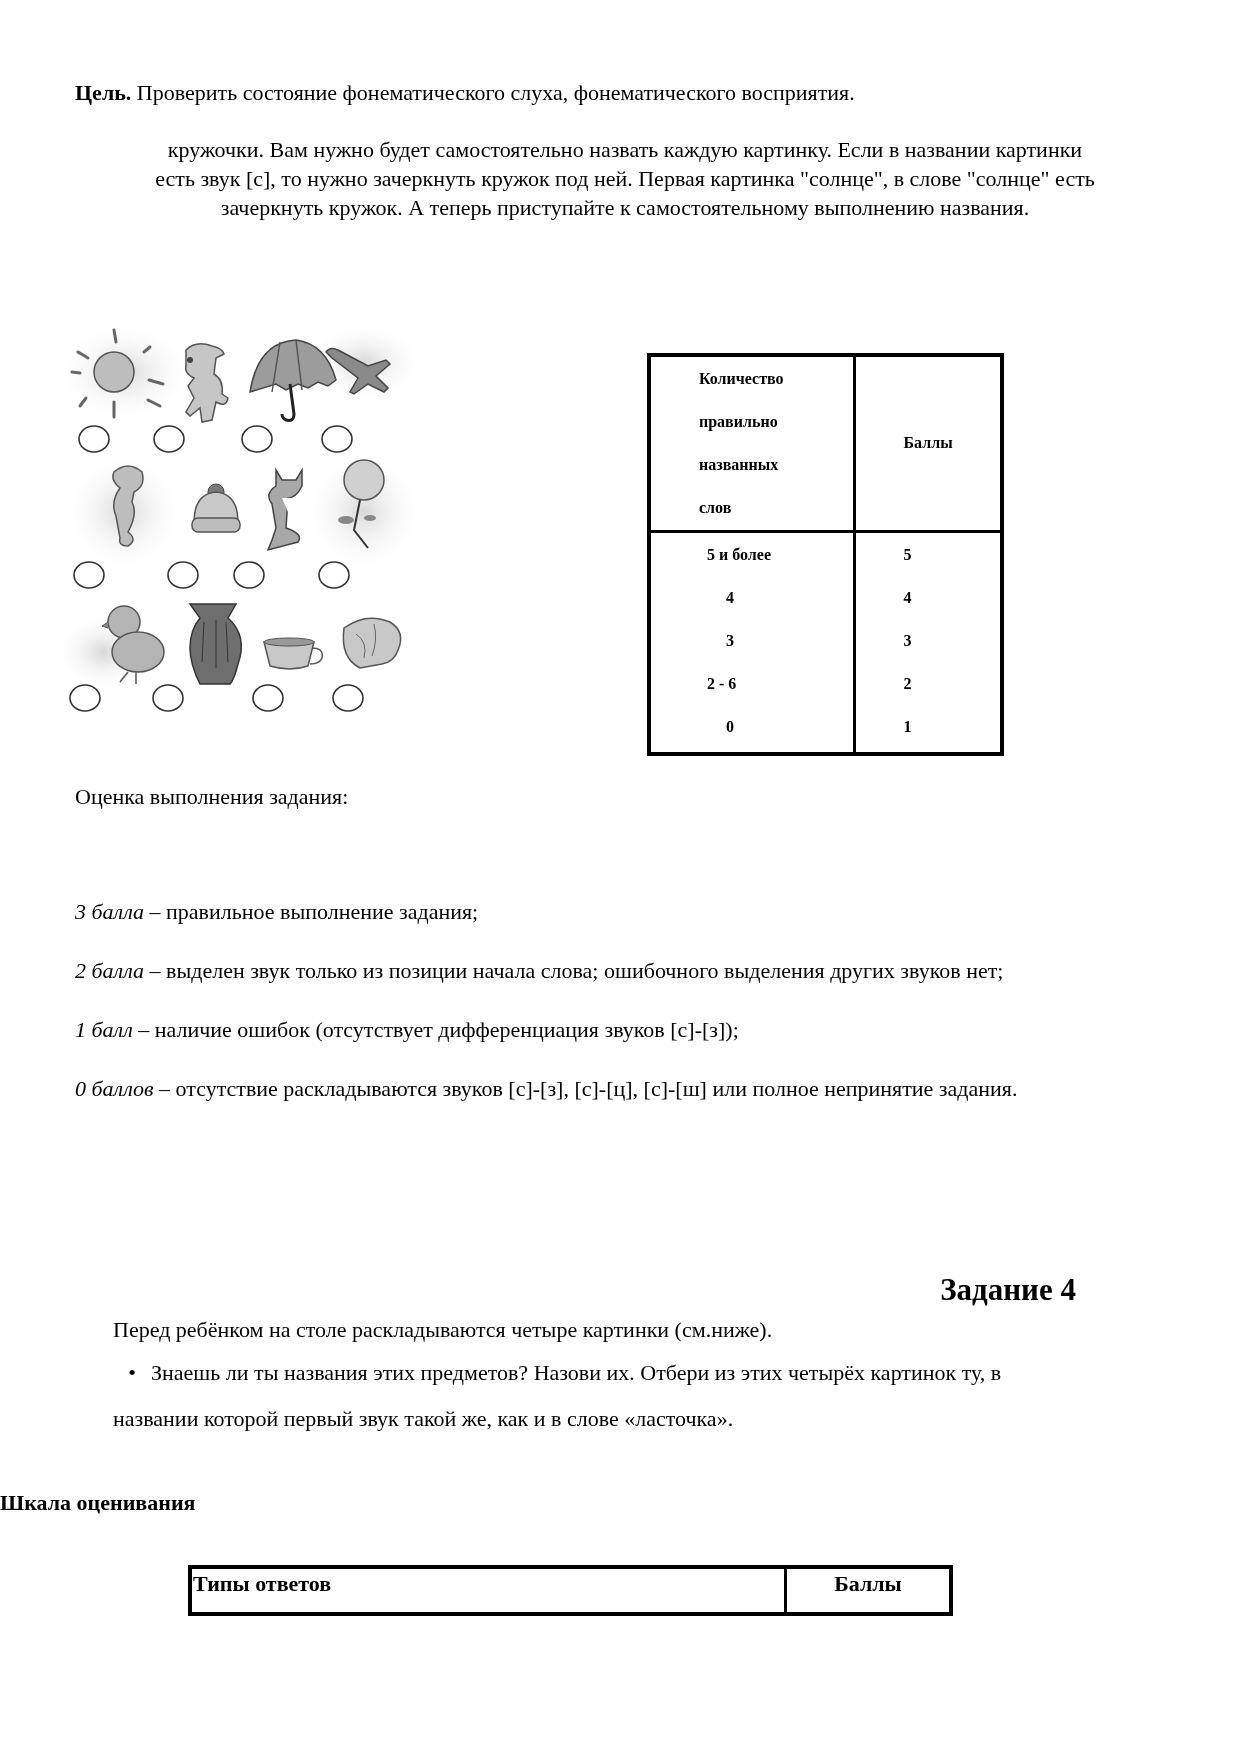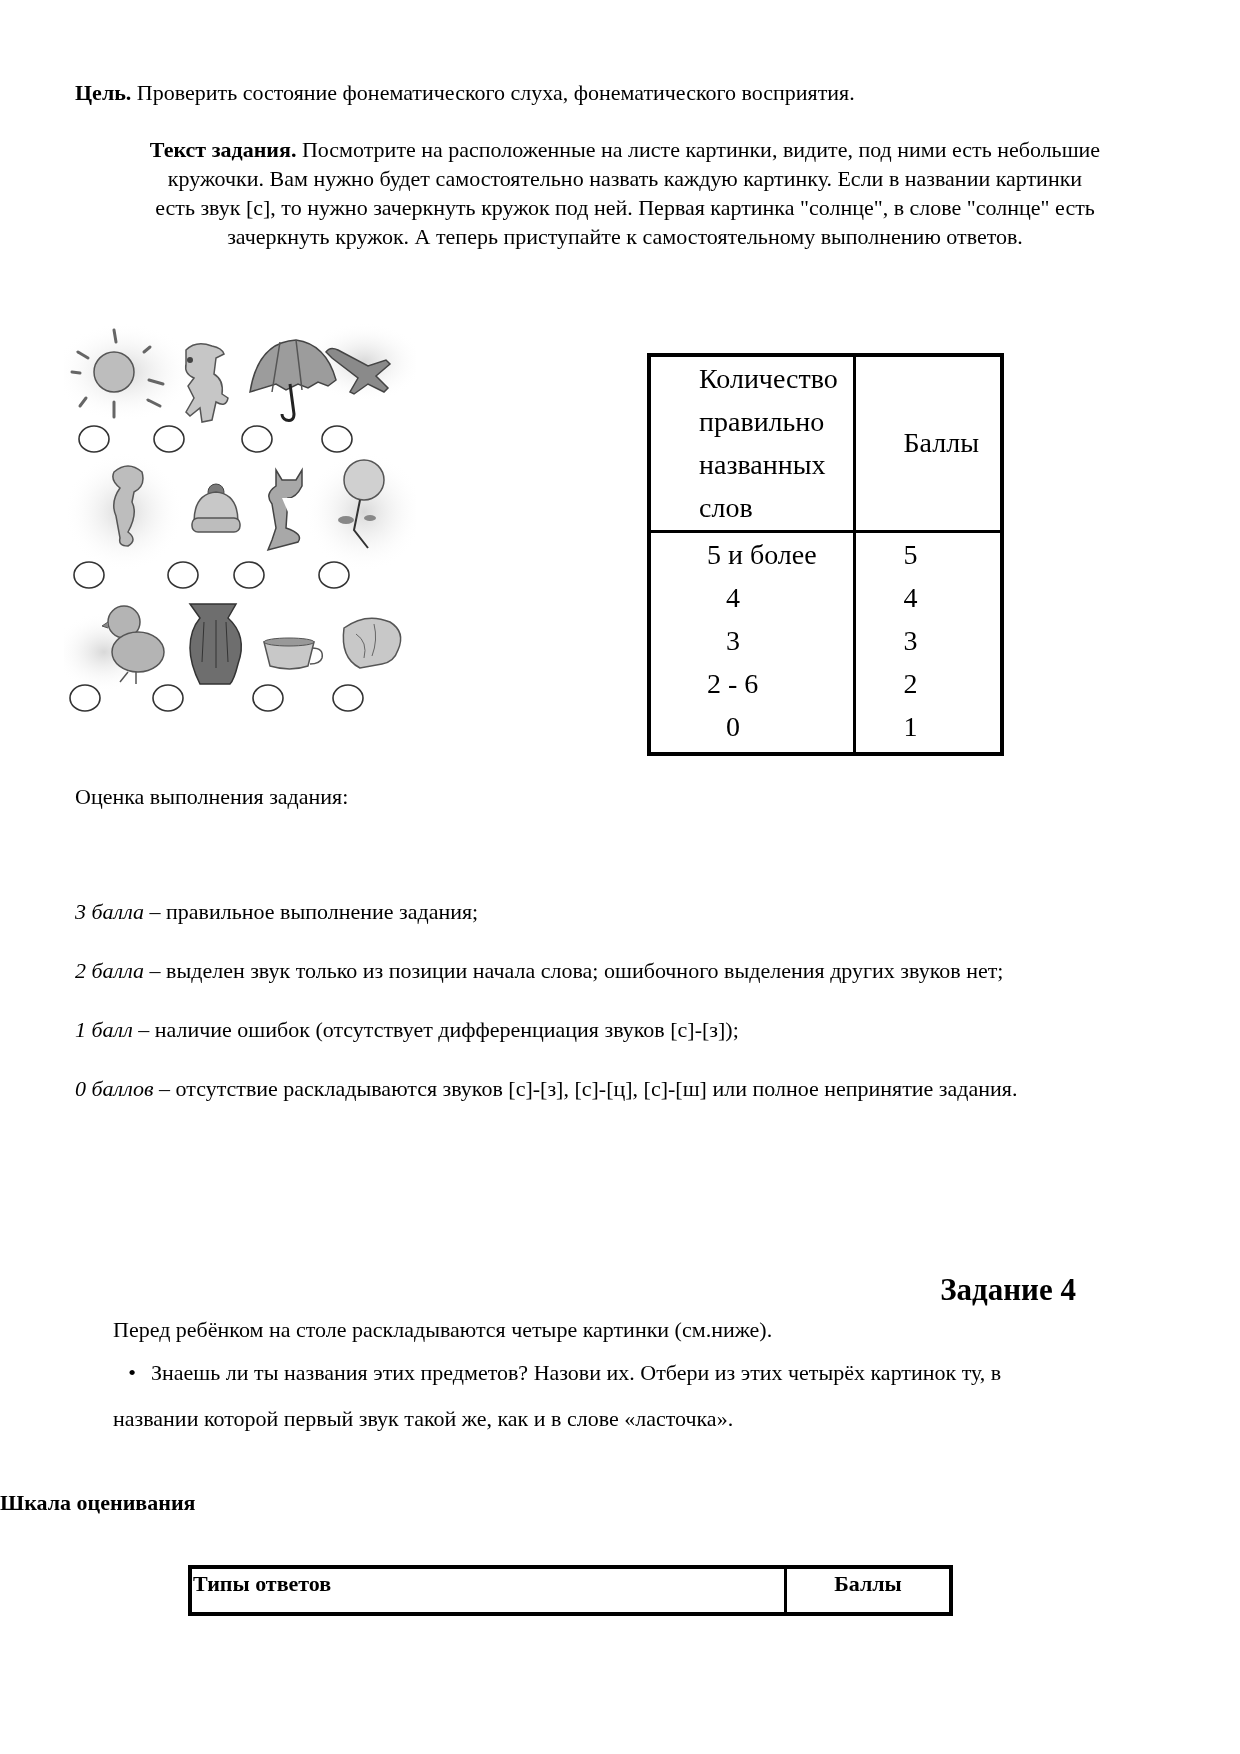--- a/index.html
+++ b/index.html
@@ -10,21 +10,21 @@
   .b { font-weight: bold; }
   .i { font-style: italic; }
 
   #goal { left: 75px; top: 78px; }
   #task-text { left: 75px; top: 135px; width: 1100px; }
   #task-text .line { display: block; }
 
   #picture { left: 64px; top: 322px; width: 352px; height: 395px; }
 
   #score-table { left: 647px; top: 353px; border-collapse: collapse; border: 4px solid #000; }
-  #score-table td { border: 3px solid #000; vertical-align: top; font-weight: normal; font-size: 28px; padding: 0; }
+  #score-table td { border: 3px solid #000; vertical-align: top; font-weight: bold; font-size: 16px; padding: 0; }
   #score-table .hdr-left { width: 205px; height: 176px; padding-left: 48px; line-height: 43px; box-sizing: border-box; }
   #score-table .hdr-right { width: 148px; text-align: left; padding-left: 48px; vertical-align: middle; box-sizing: border-box; }
   #score-table .body-left, #score-table .body-right { line-height: 43px; padding-top: 0px; padding-bottom: 4px; }
   .row-val { display: block; height: 43px; }
 
   #eval-label { left: 75px; top: 782px; }
   .crit { left: 75px; }
   #task4-title { left: 0; width: 1076px; text-align: right; top: 1272px; font-size: 31px; font-weight: bold; }
   #task4-intro { left: 113px; top: 1315px; }
   #task4-bullet { left: 113px; top: 1358px; }
@@ -38,24 +38,23 @@
   #answers-table .c2 { width: 160px; text-align: center; }
 </style>
 </head>
 <body>
 
 <div id="goal" class="abs p">
   <span class="b">Цель.</span><span> Проверить состояние фонематического слуха, фонематического восприятия.</span>
 </div>
 
 <div id="task-text" class="abs p">
-  <span class="line"><span class="b">Текст задания.</span><span> Посмотрите на расположенные на листе картинки, видите, под ними есть небольшие</span></span>
   <span class="line">кружочки. Вам нужно будет самостоятельно назвать каждую картинку. Если в названии картинки</span>
   <span class="line">есть звук [с], то нужно зачеркнуть кружок под ней. Первая картинка "солнце", в слове "солнце" есть</span>
-  <span class="line">зачеркнуть кружок. А теперь приступайте к самостоятельному выполнению ответов.</span>
+  <span class="line">зачеркнуть кружок. А теперь приступайте к самостоятельному выполнению названия.</span>
 </div>
 
 <div id="picture" class="abs">
   <svg width="352" height="395" viewBox="0 0 352 395">
     <defs>
       <radialGradient id="haze" cx="50%" cy="50%" r="50%">
         <stop offset="0%" stop-color="#d8d8d8"></stop>
         <stop offset="100%" stop-color="#ffffff" stop-opacity="0"></stop>
       </radialGradient>
     </defs>

